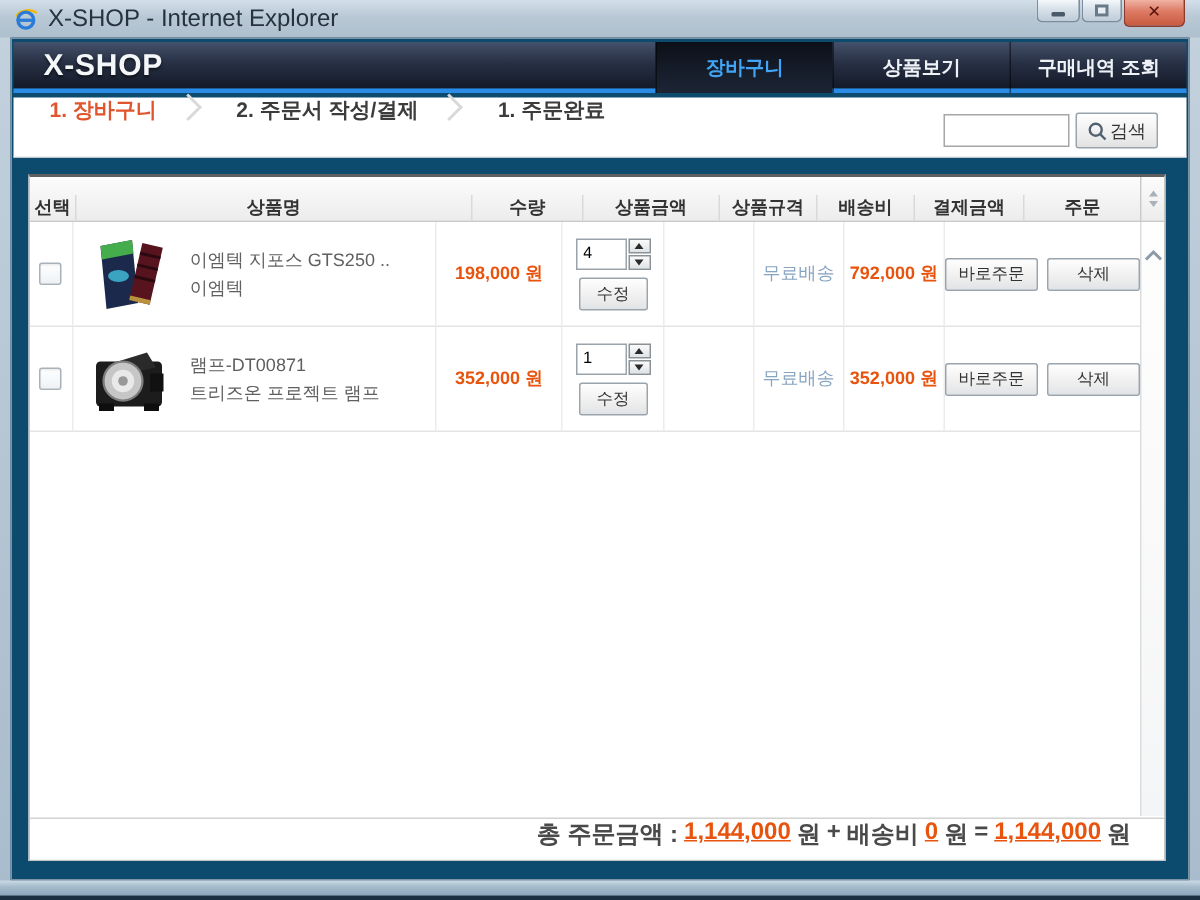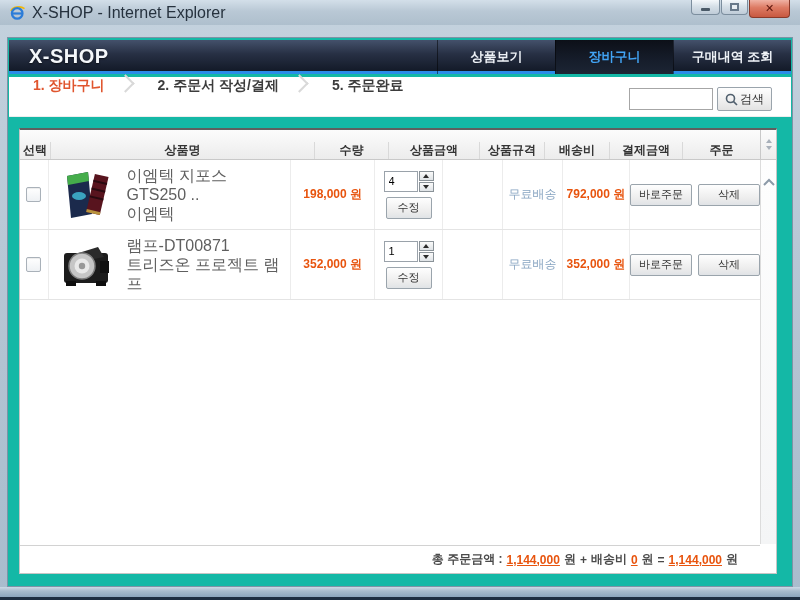--- a/index.html
+++ b/index.html
@@ -25,21 +25,21 @@
   .wbtn.min { width:29px; height:15px; }
   .wbtn.max { width:27px; height:15px; }
   .wbtn.close { width:41px; height:18px;
     background: linear-gradient(180deg,#f0b2a4 0%, #dd7a63 45%, #c85940 100%);
     border-color:#8a3a2a; }
   .glyph-min { width:9px; height:3px; background:#4a5a68; border-radius:1px; display:block; margin-top:4px;}
   .glyph-max { width:9px; height:8px; border:2px solid #68798a; display:block; background:#e8eef3;}
   .glyph-x { font-size:11px; font-weight:bold; color:#5c150c; line-height:1; }
 
   .app { position:absolute; left:7px; right:7px; top:25px; bottom:13px;
-    background:#14b8a6; border:1px solid #7d93a6;margin-top:12px; }
+    background:#0c4a6e; border:1px solid #7d93a6; }
 
   .bottombar { position:absolute; left:0; right:0; bottom:0; height:13px;
     background: linear-gradient(180deg,#ccdae6 0%, #a7bccd 40%, #8aa5bc 100%);
     border-bottom:3px solid #1c2e41; }
 
   
   .nav { position:absolute; top:2px; left:1px; right:1px; height:34px;
     background: linear-gradient(180deg,#44516b 0%, #273044 45%, #131a28 100%);
     border-bottom:3px solid #2b8ce8; }
   .logo { position:absolute; left:20px; top:5px; color:#f4f7fa; font-size:20px;
@@ -94,21 +94,21 @@
   .td { display:flex; align-items:center; justify-content:center; border-left:1px solid #ececec; }
   .td:first-child { border-left:none; }
 
   .cb { width:15px; height:15px; border:1px solid #a9b1b9; border-radius:2px;
     background: linear-gradient(180deg,#ffffff 0%, #eef1f4 100%);
     box-shadow: inset 0 1px 1px rgba(0,0,0,0.08); cursor:pointer; }
 
   .td.pname { justify-content:flex-start; }
   .pimg { width:58px; height:54px; margin:0 12px 0 8px; display:flex;
     align-items:center; justify-content:center; flex:none; }
-  .ptxt { font-size:16px; color:#5f5f5f; line-height:19px; }
+  .ptxt { font-size:12px; color:#5f5f5f; line-height:19px; }
   .ptxt span { display:block; }
 
   .price, .pay { font-size:12px; font-weight:bold; color:#e8540e; }
   .ship { font-size:12px; color:#87a4c1; }
 
   .td.qty { flex-direction:column; }
   .qgrp { display:flex; }
   .qinput { width:34px; height:21px; border:1px solid #9aa2aa; font-size:11px;
     padding-left:4px; background:#fff; }
   .spin { width:15px; display:flex; flex-direction:column; margin-left:1px; gap:1px; }
@@ -125,24 +125,24 @@
   .modbtn { margin-top:5px; width:46px; height:22px; }
   .td.order { flex-direction:row; gap:6px; }
   .obtn { width:62px; height:22px; }
 
   .rail { position:absolute; right:0; top:30px; bottom:29px; width:16px;
     border-left:1px solid #dcdcdc;
     background: linear-gradient(180deg,#fefefe,#f4f5f6);
     display:flex; justify-content:center; cursor:pointer; }
   .rail svg { margin-top:18px; }
 
-  .summary { position:absolute; left:0; right:16px; bottom:0; height:28px;
+  .summary { position:absolute; left:0; right:0; bottom:0; height:28px;
     border-top:1px solid #d2d2d2; background:#fff;
-    display:flex; align-items:center; justify-content:flex-end;
-    padding-right:22px; font-size:12px; }
+    display:flex; align-items:flex-start; justify-content:flex-end;
+    padding-right:22px; font-size:16px; }
   .summary span { margin-left:4px; }
   .slabel { color:#4a4a4a; font-weight:bold; }
   .snum { color:#e8540e; font-weight:bold;text-decoration:underline; }
   .sunit { color:#4a4a4a; font-weight:bold; }
 </style>
 </head>
 <body>
 
 <div class="titlebar">
   <span class="ie-ic">
@@ -164,32 +164,32 @@
       <span class="glyph-x">✕</span>
     </div>
   </div>
 </div>
 
 <div class="app">
 
   <div class="nav">
     <div class="logo">X-SHOP</div>
     <div class="tabs">
+      <div class="tab active">장바구니</div>
       <div class="tab">상품보기</div>
-      <div class="tab active">장바구니</div>
       <div class="tab">구매내역 조회</div>
     </div>
   </div>
 
   <div class="crumbbar">
     <span class="step cur">1. 장바구니</span>
     <span class="chev"></span>
     <span class="step">2. 주문서 작성/결제</span>
     <span class="chev"></span>
-    <span class="step">5. 주문완료</span>
+    <span class="step">1. 주문완료</span>
   </div>
 
   <div class="searchwrap">
     <input class="sinput" value="" style="">
     <button class="search-btn">
       <svg width="13" height="13">
         <circle cx="5.5" cy="5.5" r="4" stroke="#51606e" stroke-width="1.6" fill="none"></circle>
         <line x1="8.6" y1="8.6" x2="12" y2="12" stroke="#51606e" stroke-width="1.6"></line>
       </svg>
       <span>검색</span>

